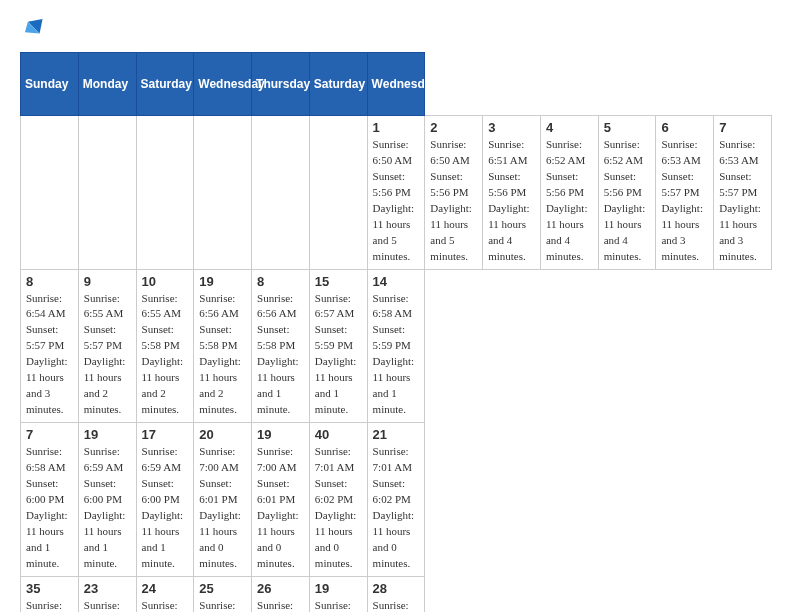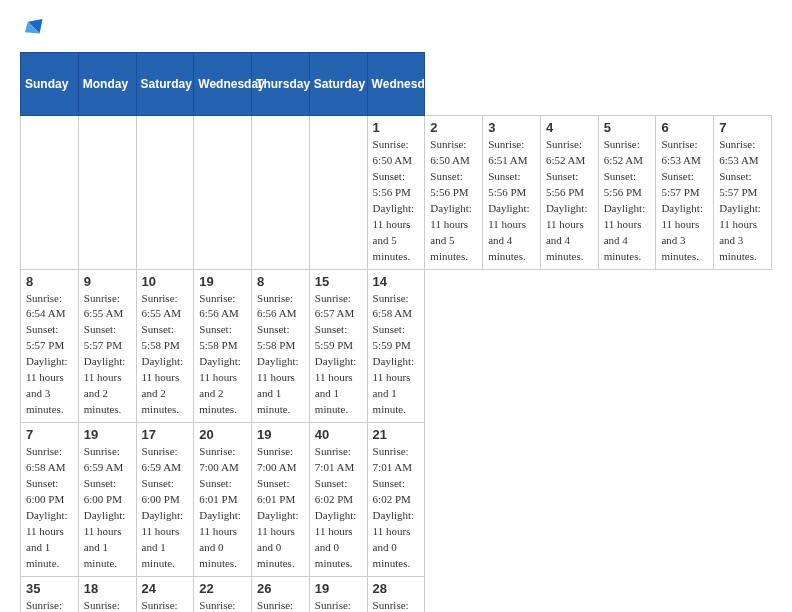--- a/index.html
+++ b/index.html
@@ -226,29 +226,29 @@
             <span class="day-number">21</span>
             <div class="day-info">Sunrise: 7:01 AM<br>Sunset: 6:02 PM<br>Daylight: 11 hours and 0 minutes.</div>
           </td>
         </tr>
         <tr>
           <td>
             <span class="day-number">35</span>
             <div class="day-info">Sunrise: 7:02 AM<br>Sunset: 6:03 PM<br>Daylight: 11 hours and 0 minutes.</div>
           </td>
           <td>
-            <span class="day-number">18</span>
+            <span class="day-number">23</span>
             <div class="day-info">Sunrise: 7:02 AM<br>Sunset: 6:03 PM<br>Daylight: 11 hours and 0 minutes.</div>
           </td>
           <td>
             <span class="day-number">24</span>
             <div class="day-info">Sunrise: 7:03 AM<br>Sunset: 6:04 PM<br>Daylight: 11 hours and 0 minutes.</div>
           </td>
           <td>
-            <span class="day-number">22</span>
+            <span class="day-number">25</span>
             <div class="day-info">Sunrise: 7:03 AM<br>Sunset: 6:04 PM<br>Daylight: 11 hours and 0 minutes.</div>
           </td>
           <td>
             <span class="day-number">26</span>
             <div class="day-info">Sunrise: 7:04 AM<br>Sunset: 6:05 PM<br>Daylight: 11 hours and 1 minute.</div>
           </td>
           <td>
             <span class="day-number">19</span>
             <div class="day-info">Sunrise: 7:04 AM<br>Sunset: 6:05 PM<br>Daylight: 11 hours and 1 minute.</div>
           </td>

